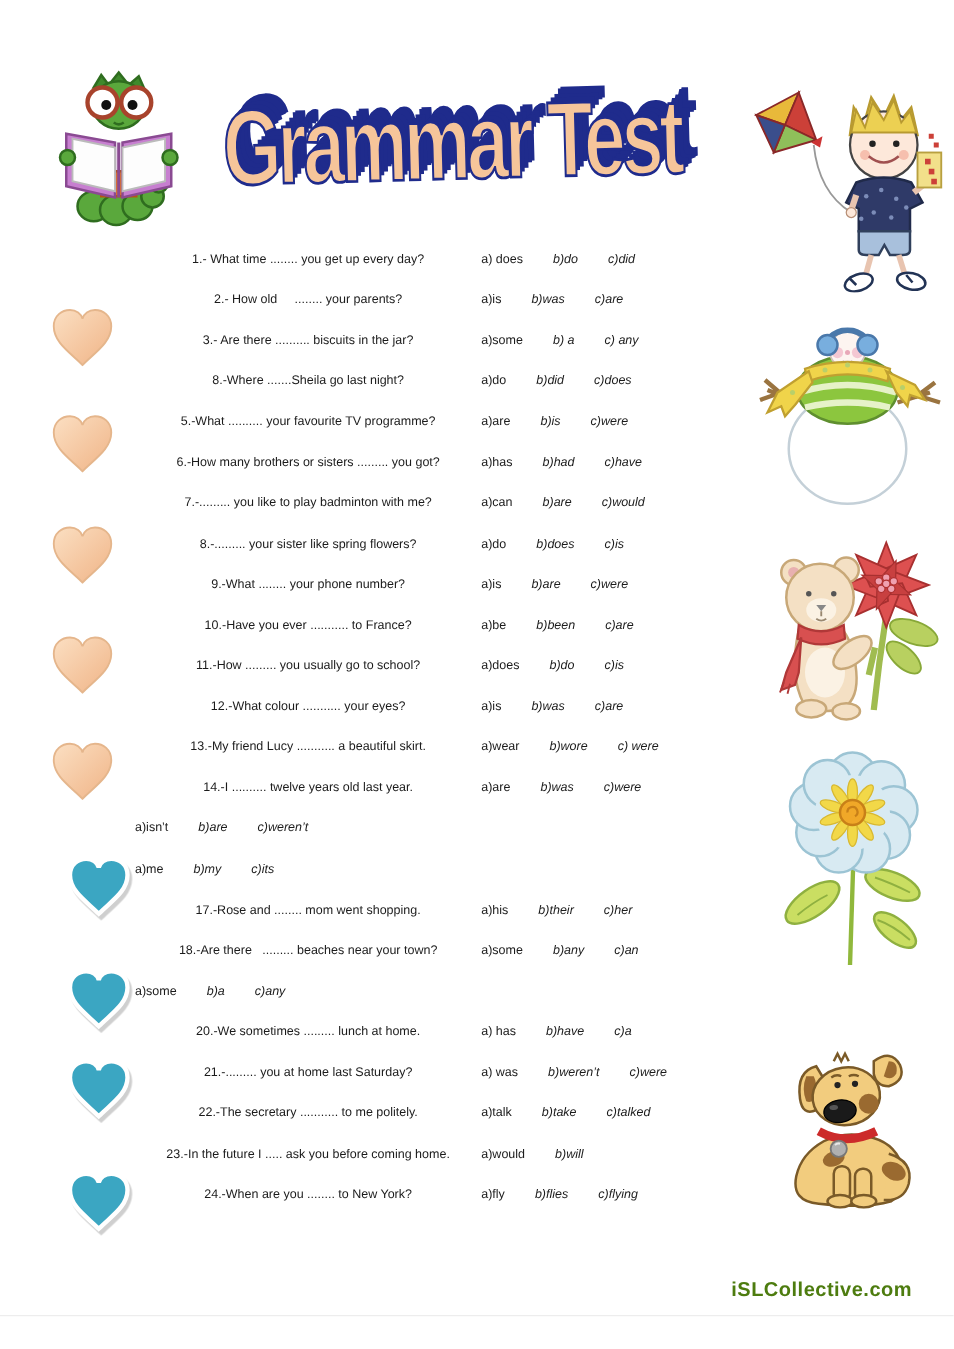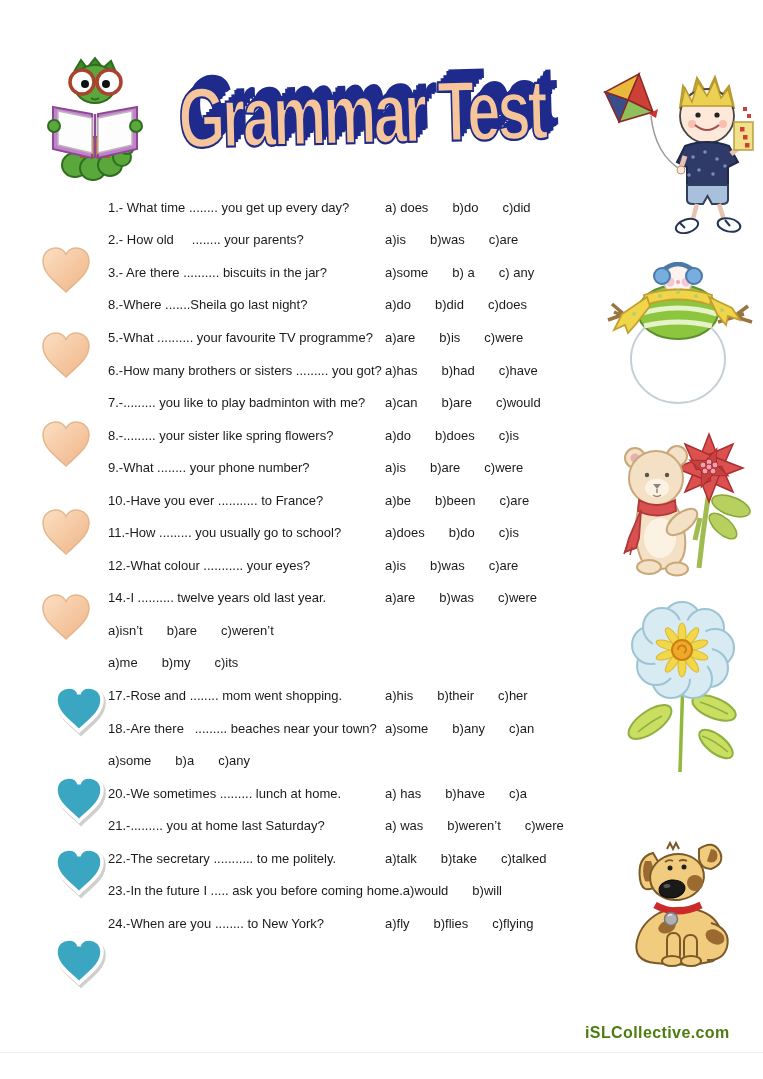--- a/index.html
+++ b/index.html
@@ -9,24 +9,24 @@
 
   
   .title-wrap { position:absolute; left:178px; top:72px; transform:rotate(-1.5deg); }
   .title-text { display:inline-block; font-weight:bold; font-size:60px; letter-spacing:-3px;
     color:#F6C59A; -webkit-text-stroke:1.6px #1F2B8C;
     transform:scaleY(1.42); transform-origin:left top; white-space:nowrap; line-height:1;
     text-shadow:3px -3px 0 #1F2B8C, 6px -5px 0 #1F2B8C, 9px -8px 0 #1F2B8C, 11px -9px 0 #1F2B8C; }
 
   
   .questions { position:absolute; left:108px; top:191px; width:560px; }
-  .q-row { height:32.55px; display:flex; align-items:center; font-size:13px; color:#1b1b1b; }
+  .q-row { height:32.55px; display:flex; align-items:center; font-size:10px; color:#1b1b1b;text-align:center; }
   .q-text { white-space:pre; min-width:277px; flex:0 0 auto; }
   .q-opts { white-space:pre; display:flex; }
-  .q-opt + .q-opt { margin-left:24px; }
+  .q-opt + .q-opt { margin-left:24px;font-style:italic; }
 
   
   .heart { position:absolute; width:52px; height:50px; overflow:visible; }
   .heart.peach { left:40px; fill:url(#peachGrad); stroke:#E5B68C; stroke-width:1.5; }
   .heart.blue  { left:53px; fill:#3BA6C2; stroke:#ffffff; stroke-width:3.5;
                  filter:drop-shadow(2.5px 3px 0.5px #cfcfcf); }
   .defs-svg { position:absolute; width:0; height:0; }
 
   
   .art { position:absolute; }
@@ -337,20 +337,24 @@
       </div>
       <div class="q-row">
         <span class="q-text">11.-How ......... you usually go to school?</span>
         <span class="q-opts"><span class="q-opt">a)does</span><span class="q-opt">b)do</span><span class="q-opt">c)is</span></span>
       </div>
       <div class="q-row">
         <span class="q-text">12.-What colour ........... your eyes?</span>
         <span class="q-opts"><span class="q-opt">a)is</span><span class="q-opt">b)was</span><span class="q-opt">c)are</span></span>
       </div>
       <div class="q-row">
+        <span class="q-text">13.-My friend Lucy ........... a beautiful skirt.</span>
+        <span class="q-opts"><span class="q-opt">a)wear</span><span class="q-opt">b)wore</span><span class="q-opt">c) were</span></span>
+      </div>
+      <div class="q-row">
         <span class="q-text">14.-I .......... twelve years old last year.</span>
         <span class="q-opts"><span class="q-opt">a)are</span><span class="q-opt">b)was</span><span class="q-opt">c)were</span></span>
       </div>
       <div class="q-row">
         <span class="q-opts"><span class="q-opt">a)isn’t</span><span class="q-opt">b)are</span><span class="q-opt">c)weren’t</span></span>
       </div>
       <div class="q-row">
         <span class="q-opts"><span class="q-opt">a)me</span><span class="q-opt">b)my</span><span class="q-opt">c)its</span></span>
       </div>
       <div class="q-row">

